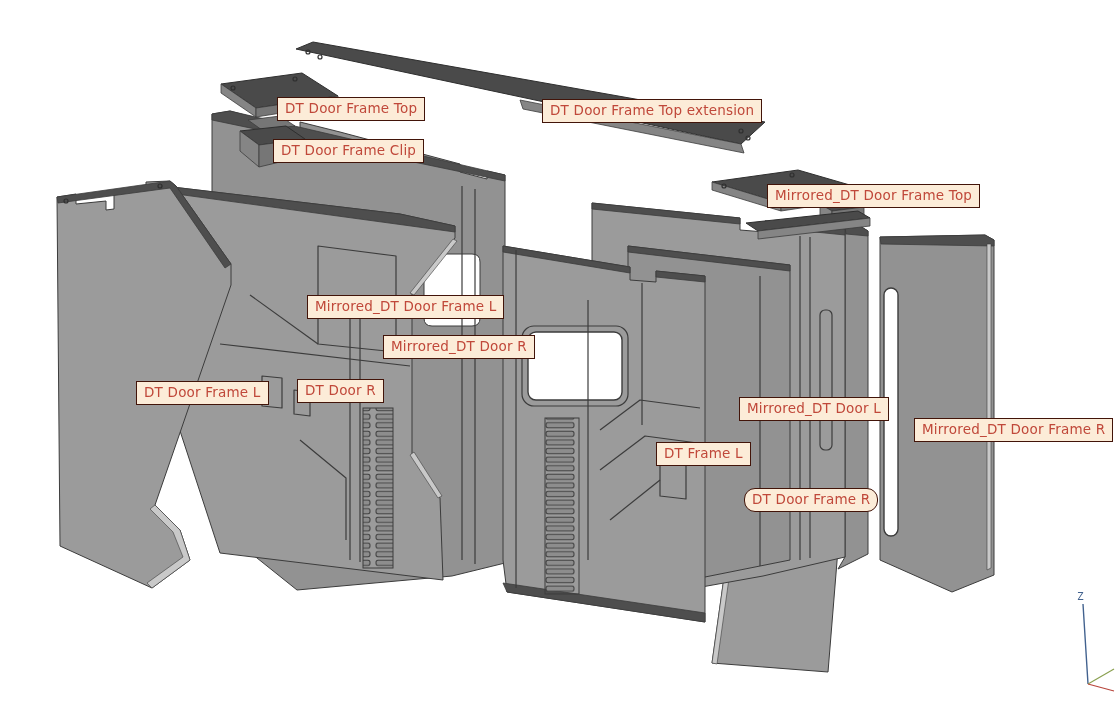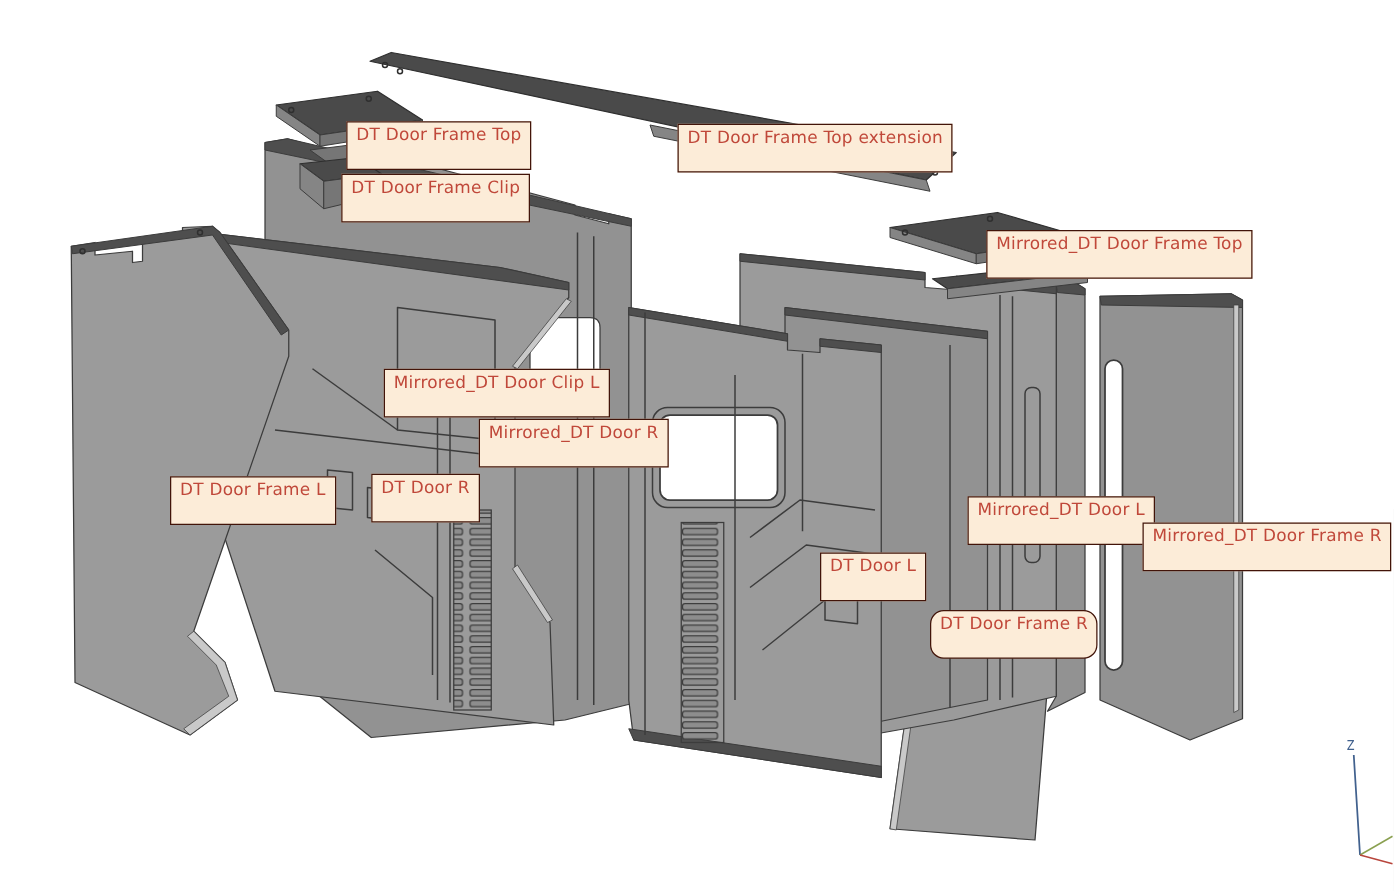--- a/index.html
+++ b/index.html
@@ -14,21 +14,21 @@
     position:relative; width:1115px; height:713px; background:var(--background);
     overflow:hidden; margin:0 auto;
   }
   #scene{position:absolute;left:0;top:0;}
   .part-label{
     position:absolute; white-space:nowrap;
     font-family:"DejaVu Sans","Liberation Sans",sans-serif;
     font-size:13.5px; line-height:17px; letter-spacing:.2px;
     color:var(--label-text); background:var(--label-bg);
     border:1px solid var(--label-border);
-    padding:2px 7px 18px 7px;
+    padding:2px 7px 3px 7px;
   }
   
   .face{fill:var(--panel-face);stroke:var(--panel-edge);stroke-width:1;stroke-linejoin:round;}
   .face-dk{fill:var(--panel-face-dark);stroke:var(--panel-edge);stroke-width:1;stroke-linejoin:round;}
   .top{fill:var(--panel-top);stroke:var(--panel-edge);stroke-width:.8;stroke-linejoin:round;}
   .plank{fill:var(--plank-top);stroke:#2f2f2f;stroke-width:1;stroke-linejoin:round;}
   .side{fill:#858585;stroke:var(--panel-edge);stroke-width:.8;}
   .side2{fill:#767676;stroke:var(--panel-edge);stroke-width:.8;}
   .hole{fill:var(--background);stroke:var(--panel-edge);stroke-width:1.4;}
   .line{fill:none;stroke:var(--panel-edge);stroke-width:1.2;stroke-linejoin:round;}
@@ -174,22 +174,22 @@
       <path class="axis-line-z" d="M1088,684 L1083,604"></path>
       <path class="axis-line-y" d="M1088,684 L1114,669"></path>
       <path class="axis-line-x" d="M1088,684 L1114,691"></path>
       <text class="axis-text" x="1077" y="600">Z</text>
     </g>
   </svg>
 
   <div class="part-label" style="left:277px;top:97px;">DT Door Frame Top</div>
   <div class="part-label" style="left:518px;top:99px;margin-left:24px;">DT Door Frame Top extension</div>
   <div class="part-label" style="left:273px;top:139px;text-align:right;">DT Door Frame Clip</div>
-  <div class="part-label" style="left:767px;top:184px;margin-left:22px;">Mirrored_DT Door Frame Top</div>
-  <div class="part-label" style="left:307px;top:295px;">Mirrored_DT Door Clip L</div>
+  <div class="part-label" style="left:767px;top:184px;">Mirrored_DT Door Frame Top</div>
+  <div class="part-label" style="left:307px;top:295px;">Mirrored_DT Door Frame L</div>
   <div class="part-label" style="left:383px;top:335px;">Mirrored_DT Door R</div>
   <div class="part-label" style="left:136px;top:381px;">DT Door Frame L</div>
   <div class="part-label" style="left:297px;top:379px;text-align:right;">DT Door R</div>
-  <div class="part-label" style="left:774px;top:397px;">Mirrored_DT Door L</div>
+  <div class="part-label" style="left:739px;top:397px;">Mirrored_DT Door L</div>
   <div class="part-label" style="left:914px;top:418px;text-align:center;">Mirrored_DT Door Frame R</div>
-  <div class="part-label" style="left:656px;top:442px;">DT Door L</div>
+  <div class="part-label" style="left:656px;top:442px;">DT Frame L</div>
   <div class="part-label" style="left:744px;top:488px;border-radius:11px;">DT Door Frame R</div>
 </div>
 
 </body></html>

